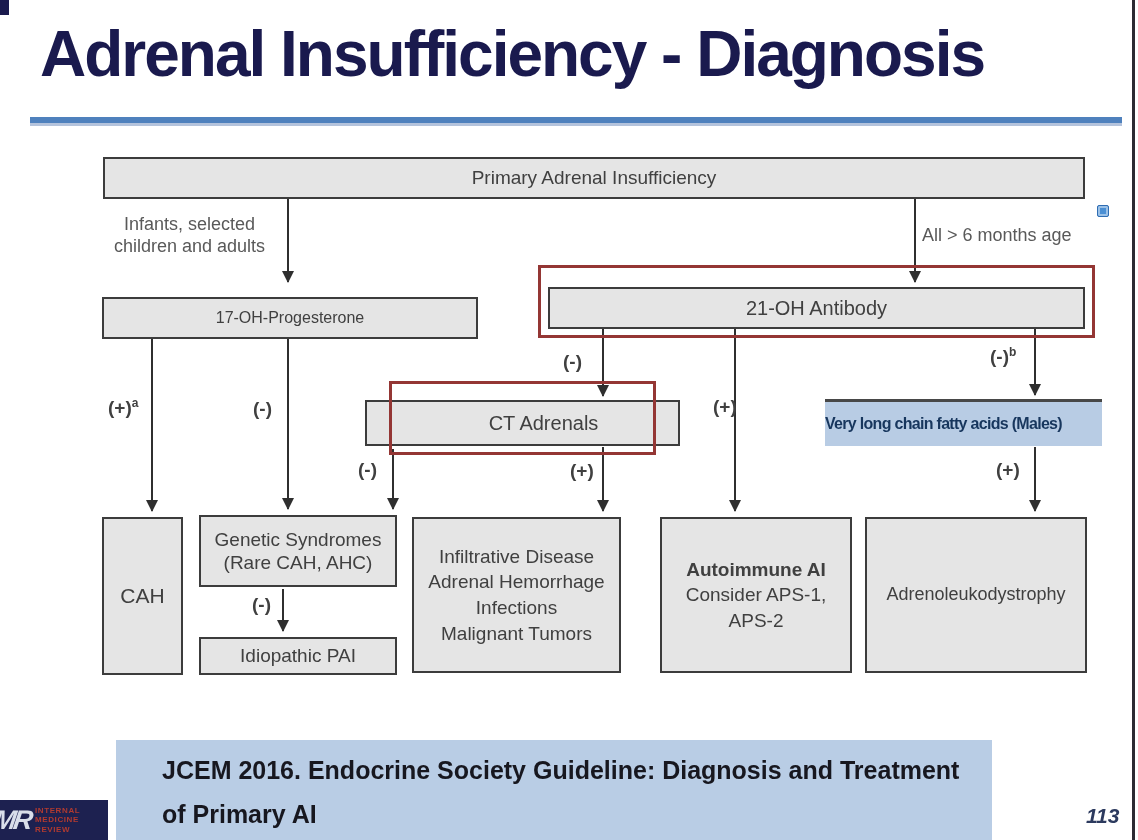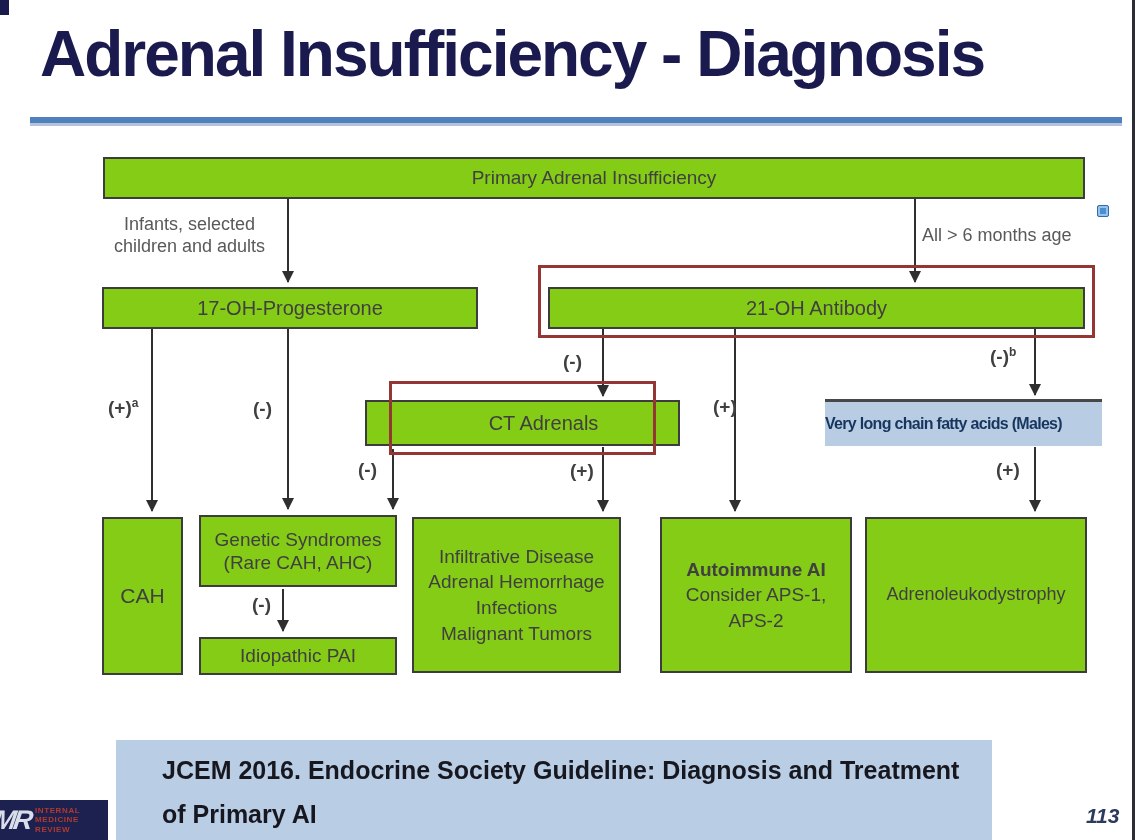--- a/index.html
+++ b/index.html
@@ -16,21 +16,21 @@
   .rule{
     position:absolute;left:30px;top:117px;width:1092px;height:6px;
     background:var(--rule_blue);border-bottom:3px solid var(--rule_shadow);
   }
   .corner-mark{position:absolute;left:0;top:0;width:9px;height:15px;background:var(--title_navy);}
   .edge-line{position:absolute;left:1132px;top:0;width:3px;height:840px;background:var(--edge_line);}
 
   
   svg.wires{position:absolute;left:0;top:0;z-index:1;}
   .node{
-    position:absolute;box-sizing:border-box;background:#84cc16;
+    position:absolute;box-sizing:border-box;background:#e5e5e5;
     border:2px solid var(--box_border);color:var(--box_text);
     display:flex;flex-direction:column;justify-content:center;align-items:center;
     text-align:center;z-index:2;line-height:1.22;
   }
   .node .b{font-weight:bold;}
   .redbox{
     position:absolute;box-sizing:border-box;border:3px solid var(--red_highlight);
     background:transparent;z-index:3;
   }
   .bluebox{
@@ -106,21 +106,21 @@
     <line x1="603" y1="447" x2="603" y2="511" marker-end="url(#ah)"></line>
     <line x1="1035" y1="447" x2="1035" y2="511" marker-end="url(#ah)"></line>
     <line x1="283" y1="589" x2="283" y2="631" marker-end="url(#ah)"></line>
   </g>
 </svg>
 
 <div class="node b" style="left:103px;top:157px;width:982px;height:42px;font-size:19px;">
   <div>Primary Adrenal Insufficiency</div>
 </div>
 
-<div class="node" style="left:102px;top:287px;width:376px;height:42px;font-size:20px;">
+<div class="node" style="left:102px;top:297px;width:376px;height:42px;font-size:16px;">
   <div>17-OH-Progesterone</div>
 </div>
 
 <div class="node" style="left:548px;top:287px;width:537px;height:42px;font-size:20px;">
   <div>21-OH Antibody</div>
 </div>
 
 <div class="node" style="left:365px;top:400px;width:315px;height:46px;font-size:20px;padding-left:42px;">
   <div>CT Adrenals</div>
 </div>

